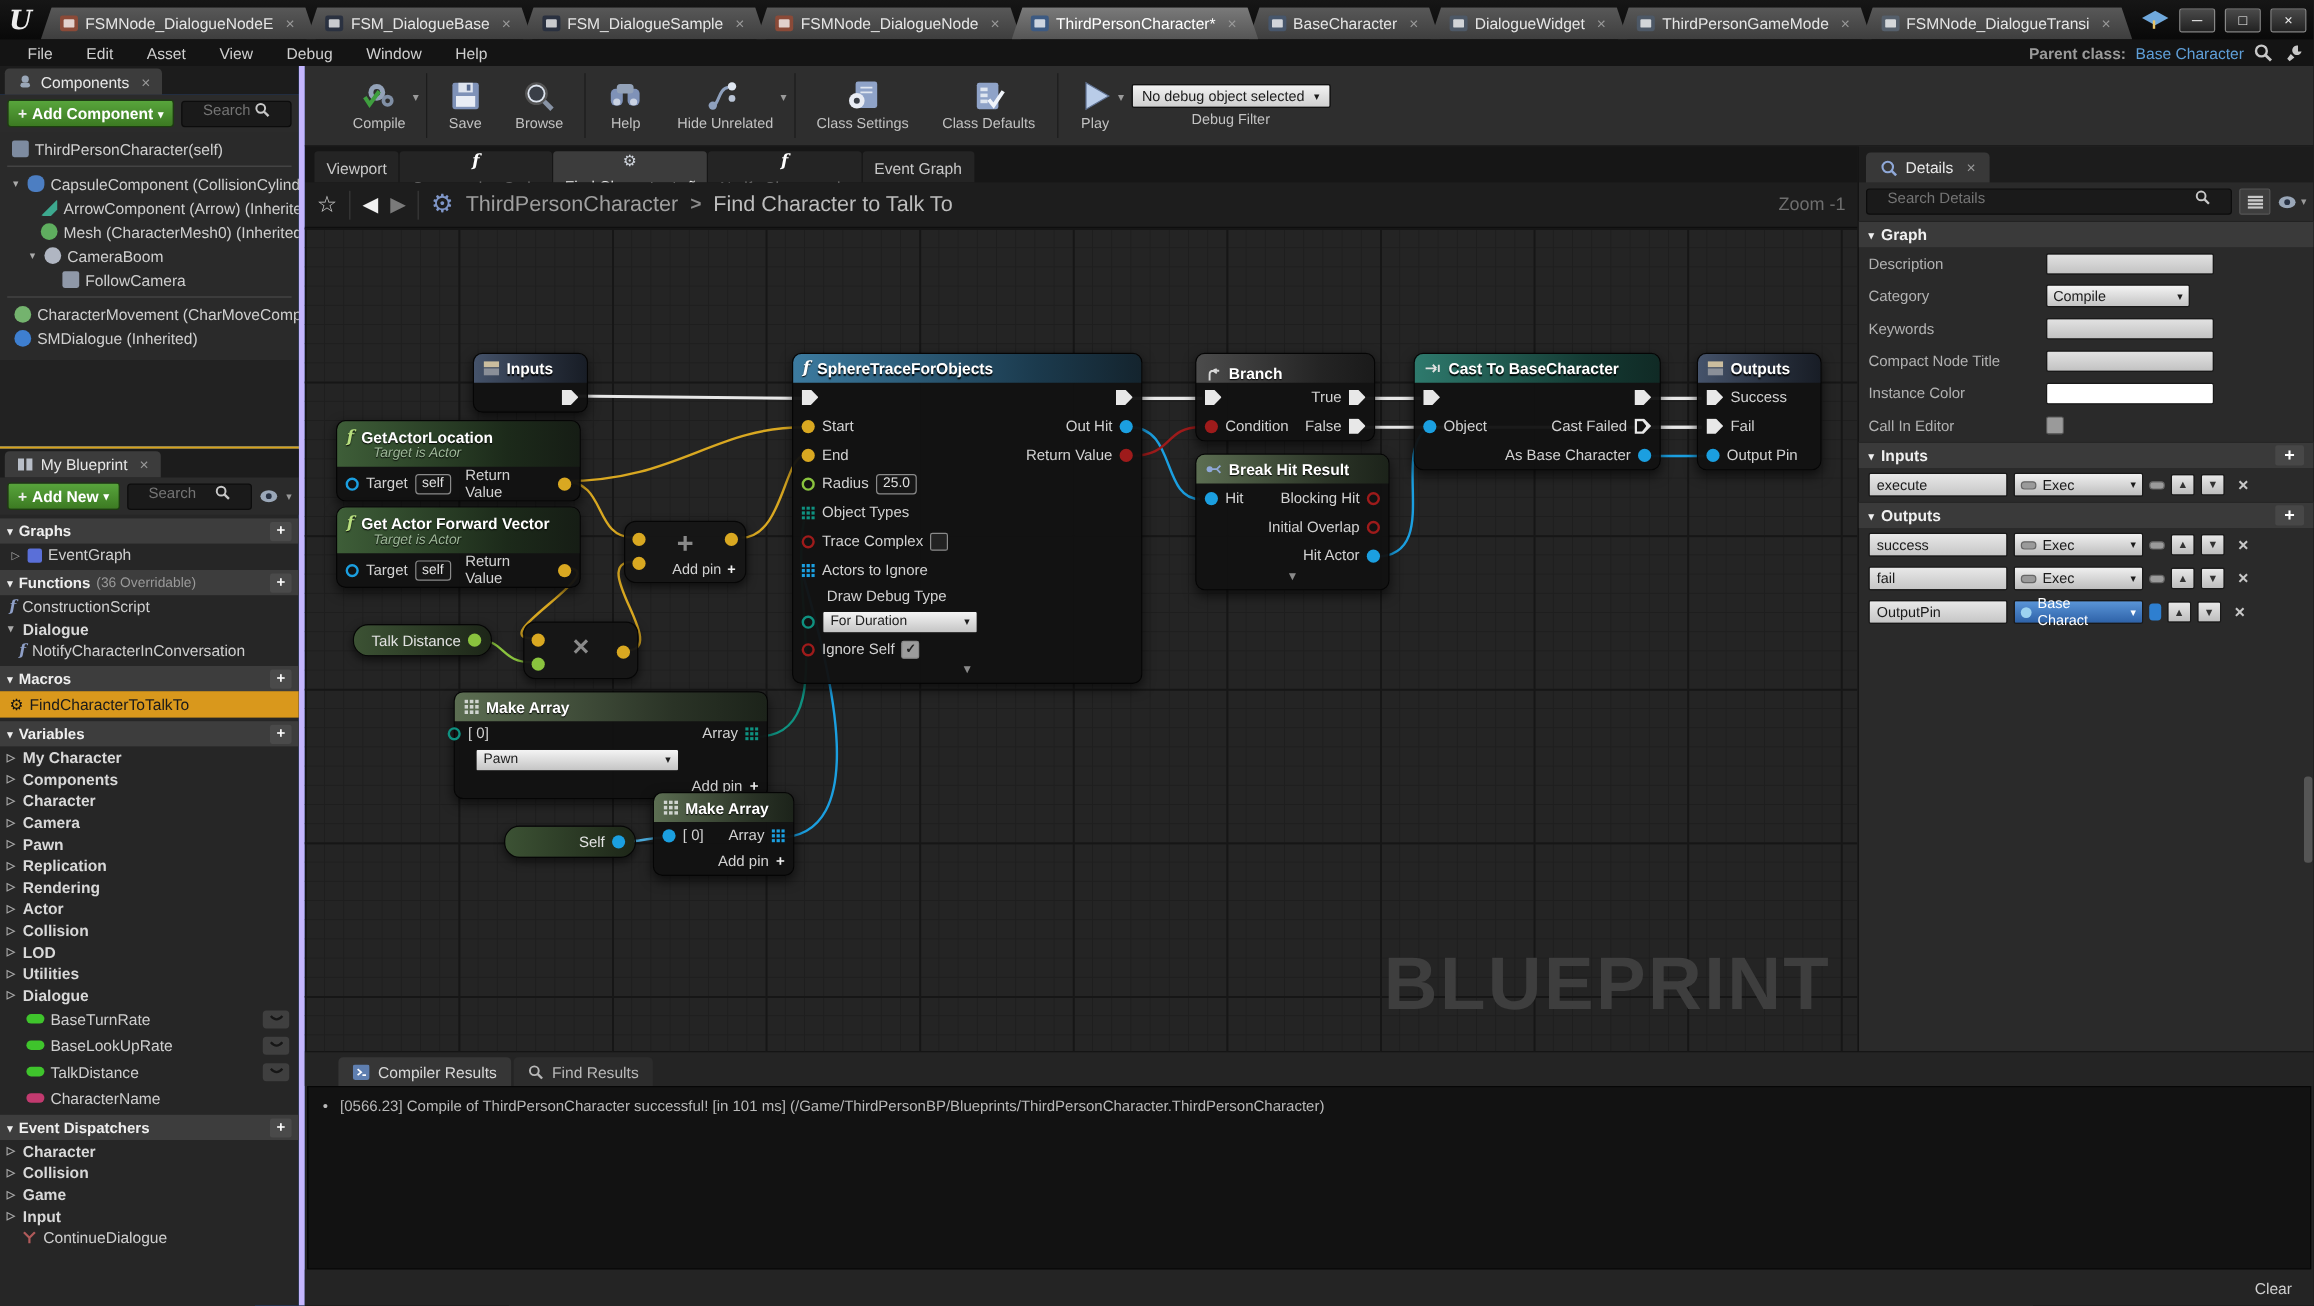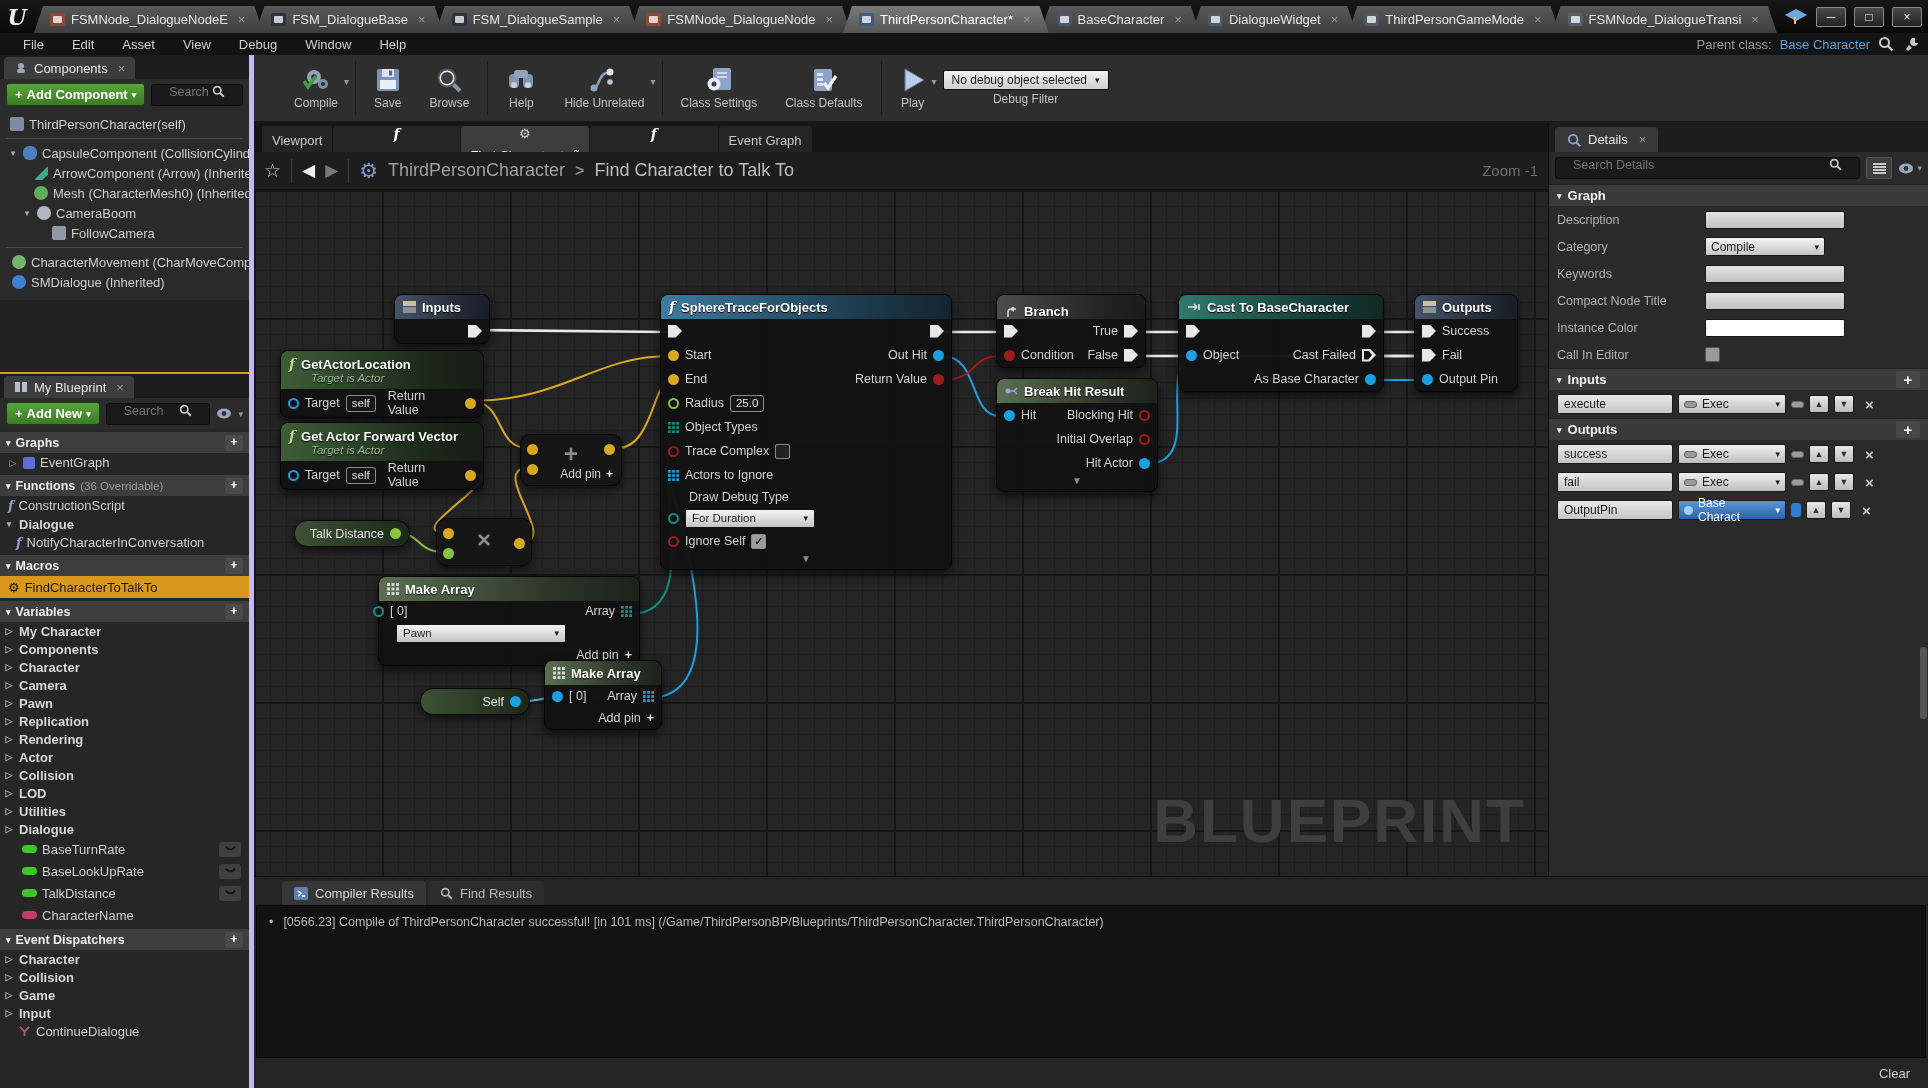--- a/index.html
+++ b/index.html
@@ -12,21 +12,21 @@
   .ttab.active{background:linear-gradient(#7a7a7a,#555);z-index:5;color:#fff;}
   .ticon{width:15px;height:13px;border-radius:2px;display:inline-block;position:relative;flex:none;}
   .ticon::after{content:"";position:absolute;inset:3px;background:rgba(255,255,255,.75);border-radius:1px;}
   .tclose{color:#9a9a9a;font-size:13px;margin-left:4px;}
   .tbright{display:flex;align-items:center;gap:8px;padding:0 6px;height:33px;}
   .winbtn{width:30px;height:20px;border:1px solid #888;background:linear-gradient(#4a4a4a,#222);color:#eee;display:flex;align-items:center;justify-content:center;font-size:12px;border-radius:2px;}
   
   .menubar{height:22px;background:#141414;display:flex;align-items:center;padding-left:10px;gap:2px;}
   .mitem{padding:0 13px;color:#cfcfcf;font-size:13px;}
   .mspacer{flex:1;}
-  .pclass{color:#9a9a9a;font-size:13px;}
+  .pclass{color:#9a9a9a;font-size:13px;font-weight:bold;}
   .pclassval{color:#5f9fd8;margin:0 6px 0 6px;font-size:13px;}
   .mtool{width:16px;height:16px;margin-right:8px;}
   
   .maincols{display:flex;height:1033px;}
   .leftcol{width:254px;background:#3b82f6;border-right:5px solid #c4b5fd;display:flex;flex-direction:column;}
   .rightcol{flex:1;display:flex;flex-direction:column;}
   
   .ptabrow{height:24px;display:flex;align-items:flex-end;background:#1c1c1c;padding-left:4px;}
   .ptab{height:22px;background:#3c3c3c;border-radius:4px 4px 0 0;display:flex;align-items:center;gap:6px;padding:0 10px;color:#e8e8e8;font-size:13px;}
   .addrow{display:flex;align-items:center;gap:6px;padding:4px 6px;background:#2b2b2b;}

